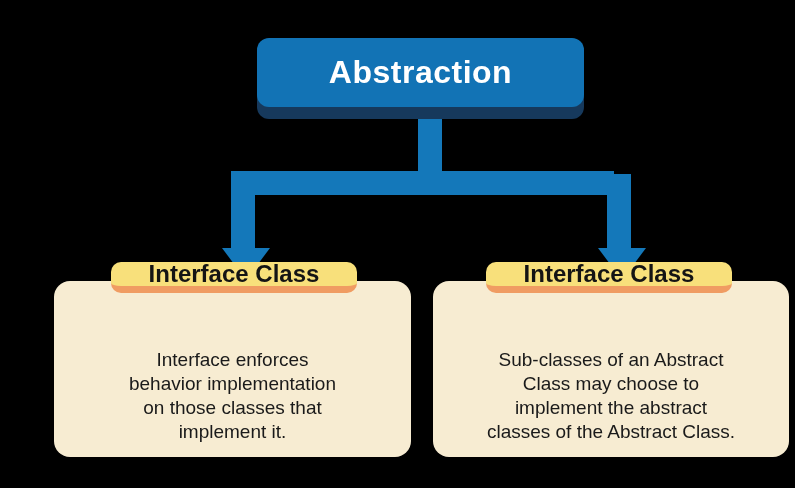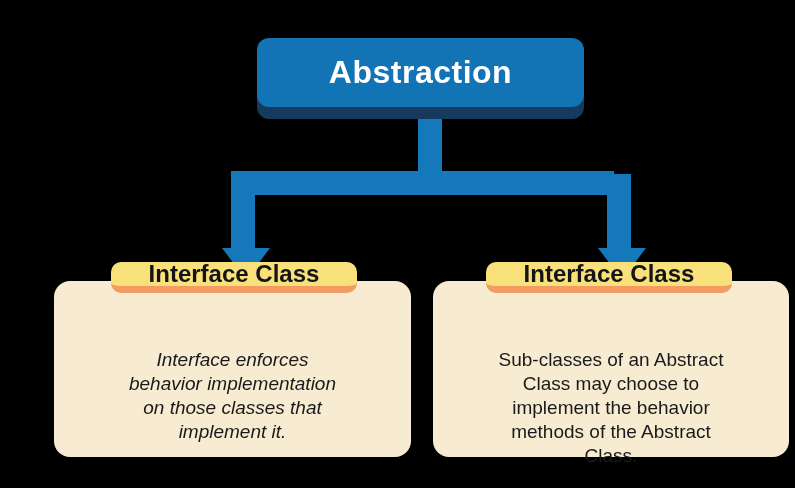--- a/index.html
+++ b/index.html
@@ -88,21 +88,21 @@
 
   .card-desc {
     position: absolute;
     top: 300px;
     text-align: center;
     font-size: 19px;
     line-height: 24px;
     color: var(--text);
     z-index: 4;
   }
-  .card-left  .card-desc { left: 30px;  width: 357px; font-style: italic; }
+  .card-left  .card-desc { left: 30px;  width: 357px; }
   .card-right .card-desc { left: 409px; width: 356px; }
   .card-desc span { display: inline-block; }
   .card-left  .card-desc span { max-width: 250px; }
   .card-right .card-desc span { max-width: 280px; }
 </style>
 </head>
 <body>
 
 <div id="stage">
 
@@ -126,17 +126,17 @@
       <span>Interface enforces behavior implementation on those classes that implement it.</span>
     </div>
   </div>
 
   <div class="card-right">
     <div class="card-body"></div>
     <div class="card-header">
       <span class="title">Interface Class</span>
     </div>
     <div class="card-desc">
-      <span>Sub-classes of an Abstract Class may choose to implement the behavior methods of the Abstract Class.</span>
+      <span>Sub-classes of an Abstract Class may choose to implement the abstract classes of the Abstract Class.</span>
     </div>
   </div>
 
 </div>
 
 </body></html>

